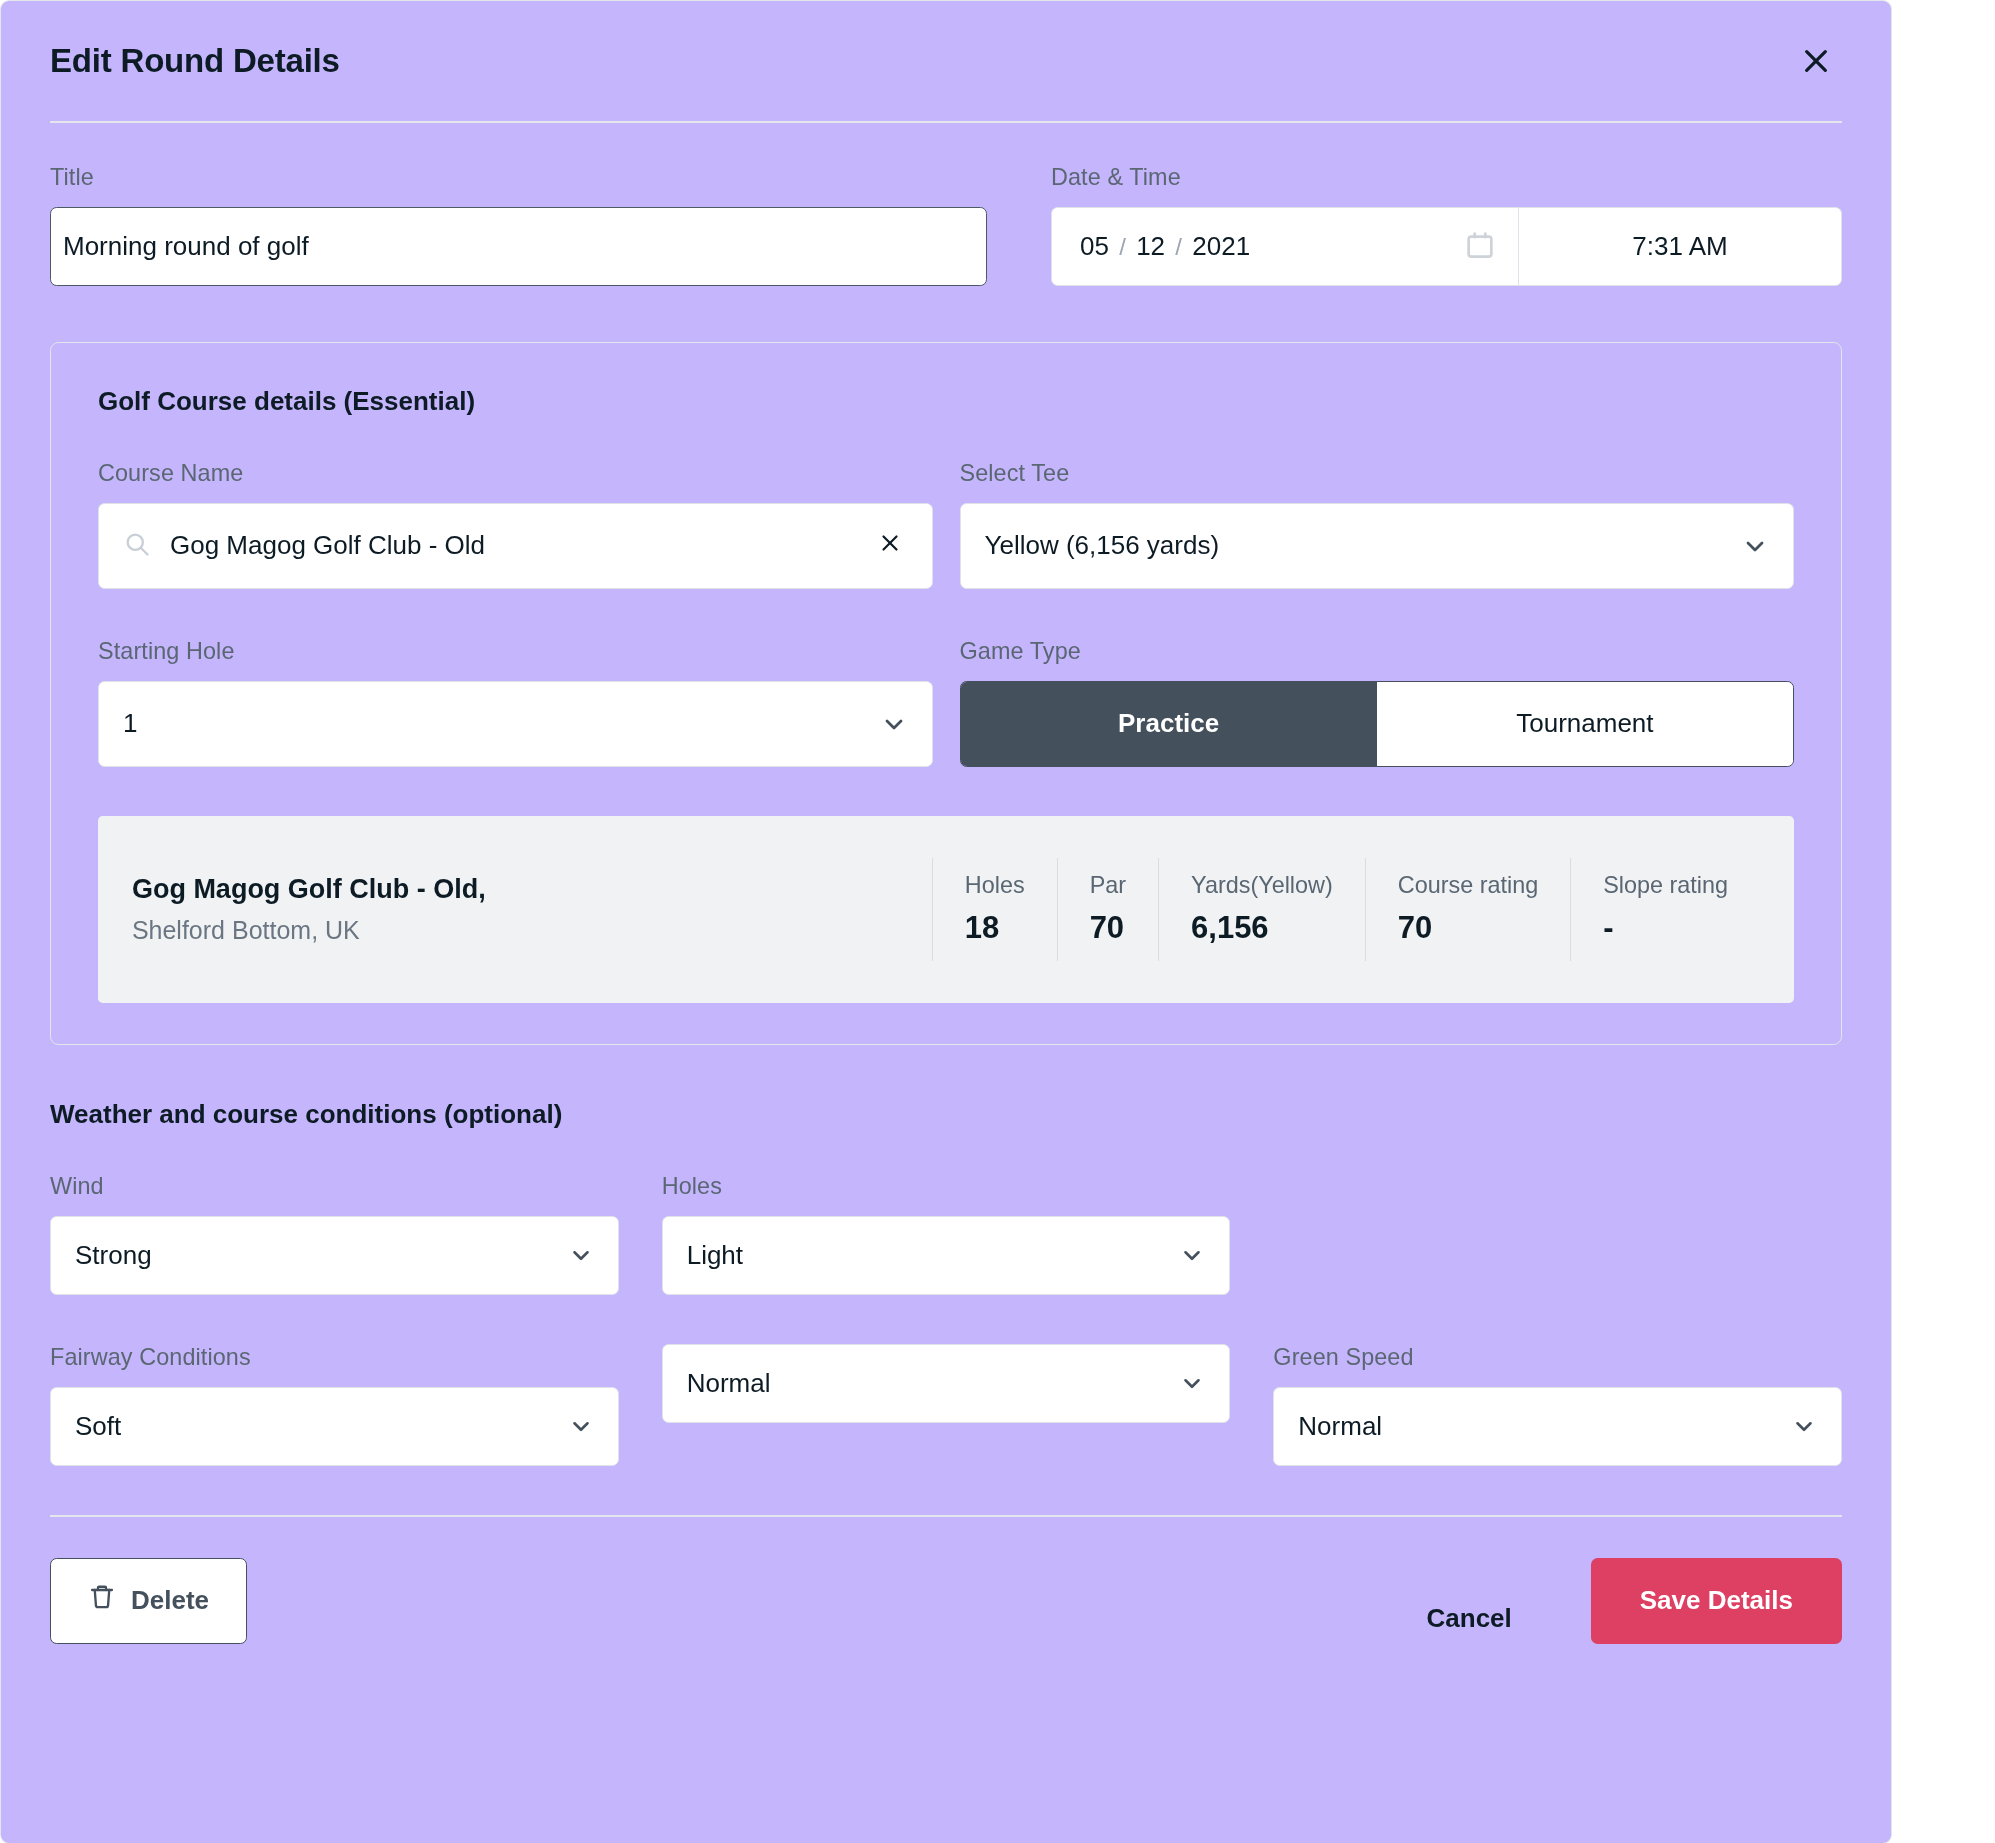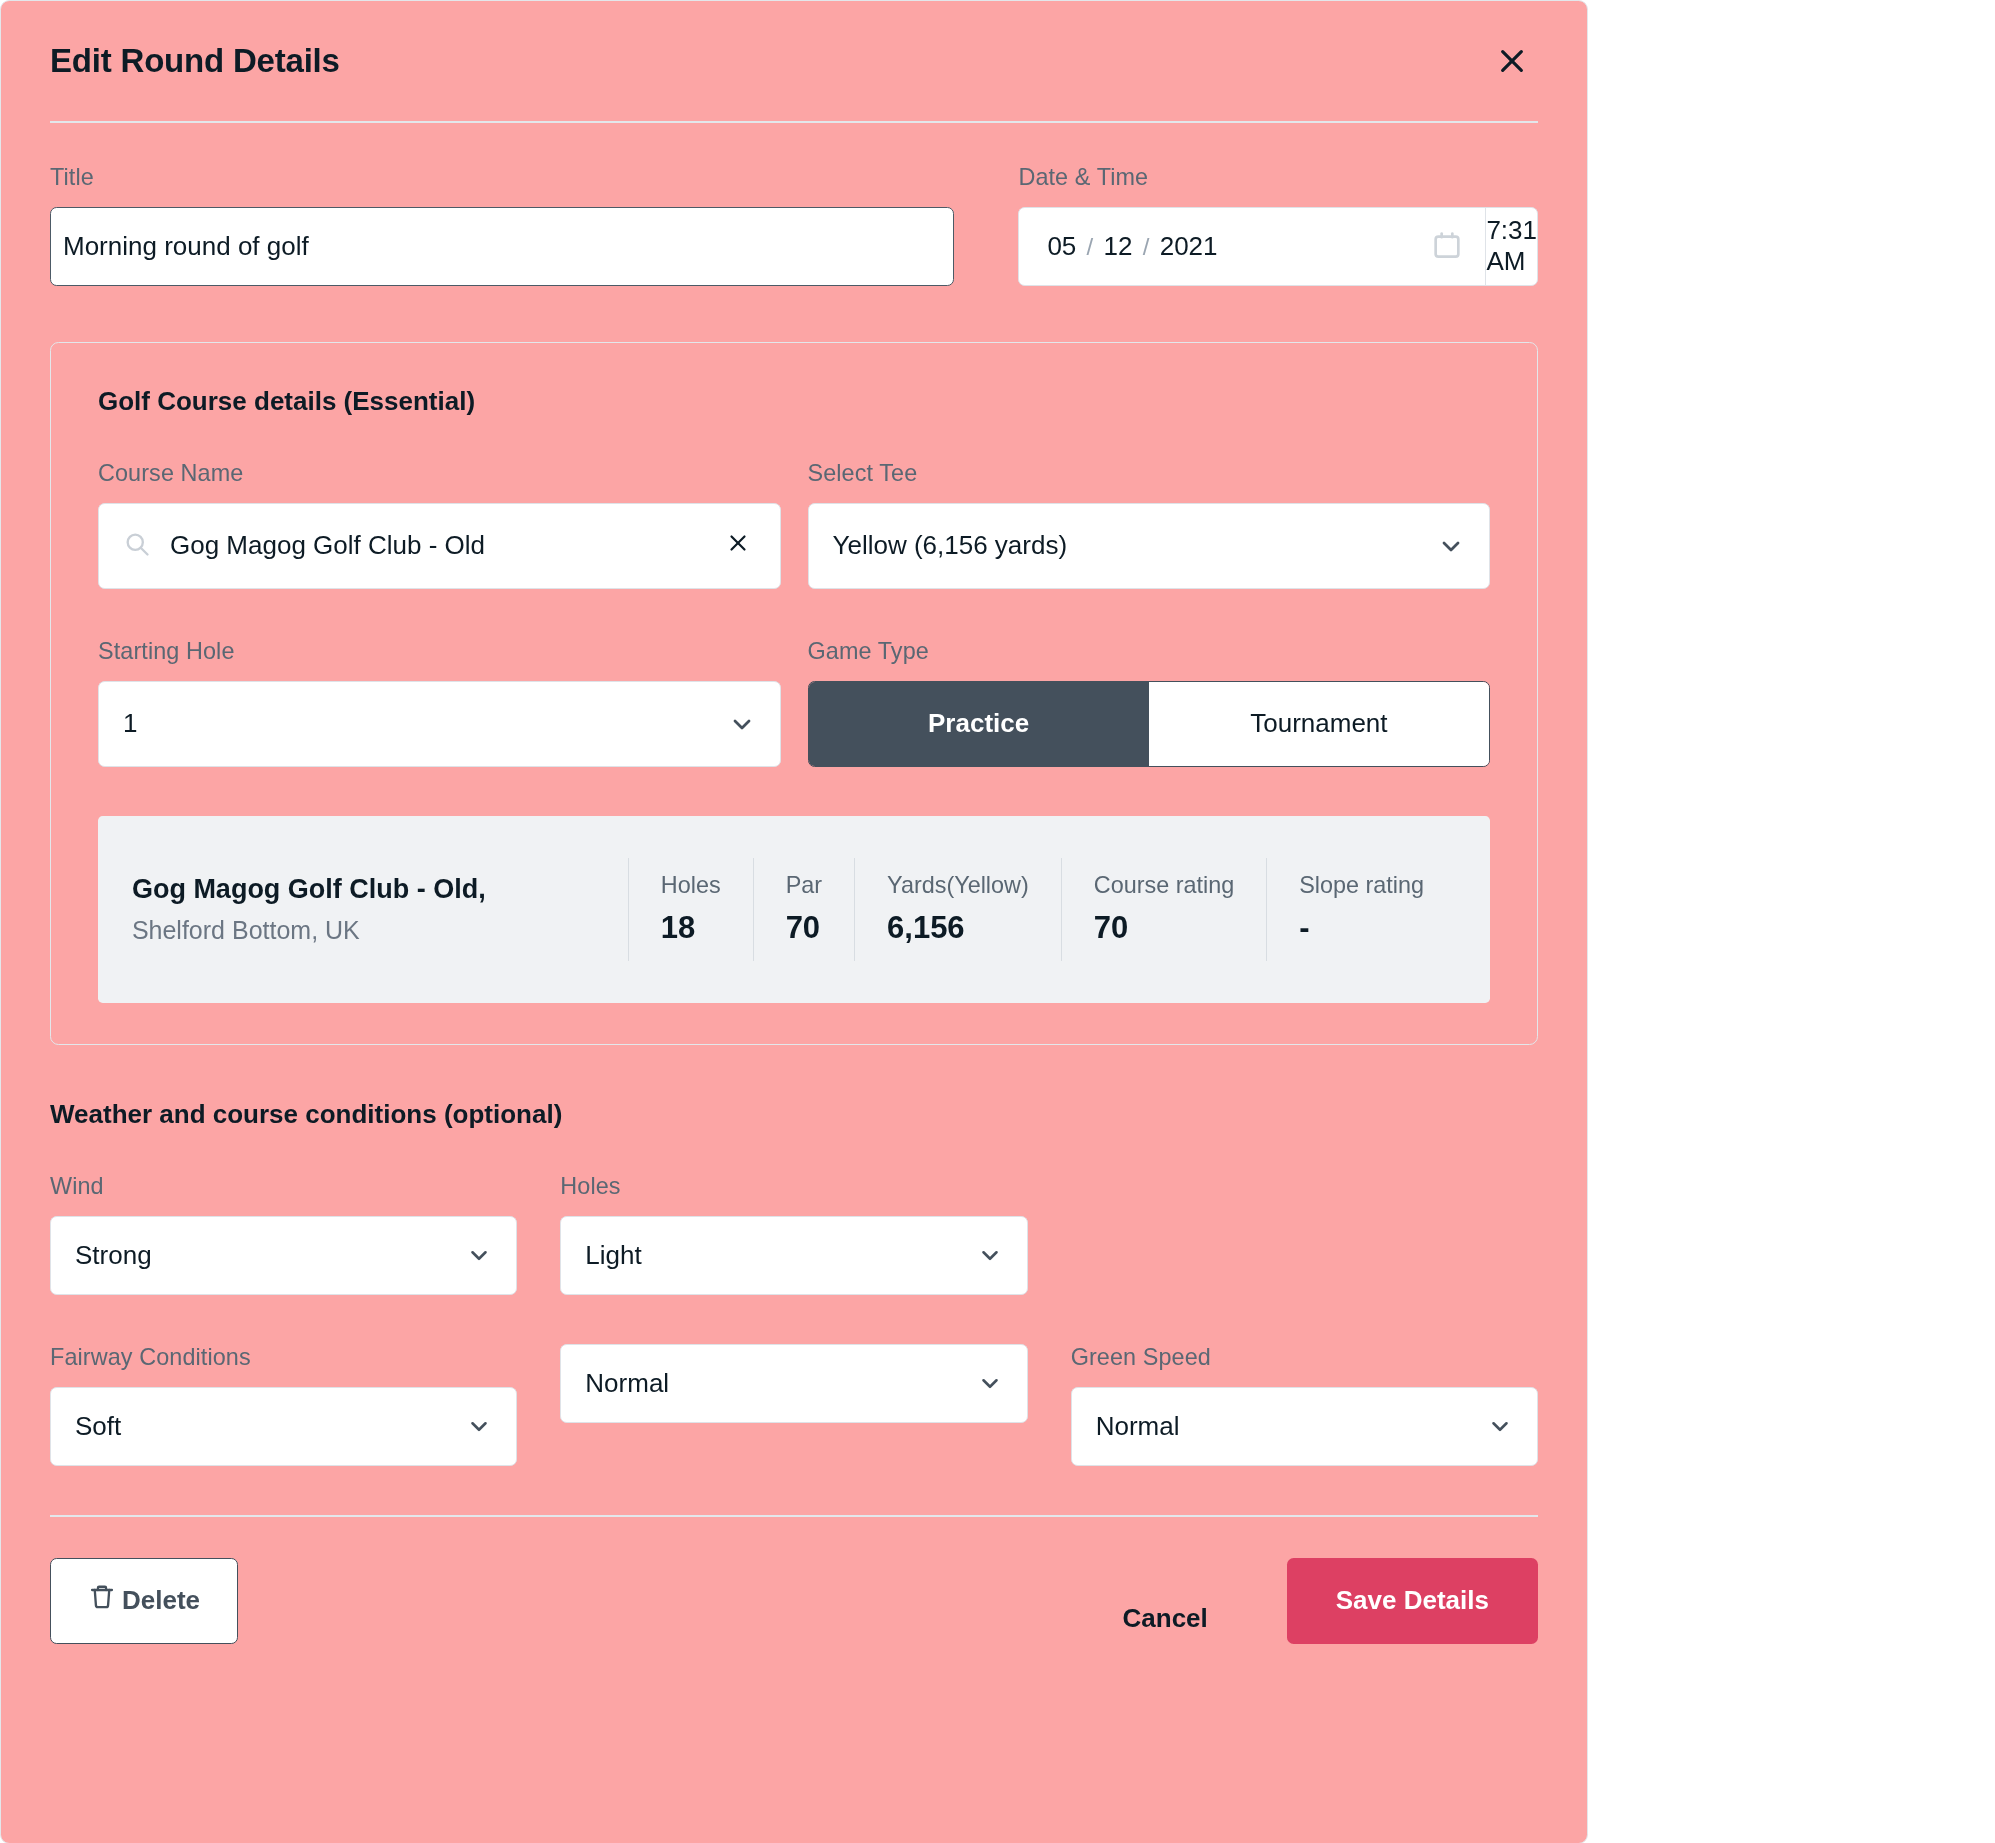--- a/index.html
+++ b/index.html
@@ -7,23 +7,23 @@
   html, body {
     width: 1996px;
     height: 1844px;
     background: #ffffff;
     font-family: "Liberation Sans", sans-serif;
     -webkit-font-smoothing: antialiased;
   }
 
   .modal {
     position: relative;
-    width: 1588px;
+    width: 1892px;
     height: 1844px;
-    background: #fca5a5;
+    background: #c4b5fd;
     border: 1.9px solid #e3e7eb;
     border-radius: 9.4px;
     padding: 0 49px;
     overflow: hidden;
   }
 
   
   .modal-header {
     position: relative;
     height: 120px;
@@ -229,21 +229,21 @@
 
   
   .footer-rule { height: 1.9px; background: #e3e7eb; margin-top: 7.5px; }
   .footer {
     display: flex;
     align-items: center;
     justify-content: space-between;
     padding-top: 41px;
   }
   .delete-btn {
-    display: flex; align-items: center; gap: 6px;
+    display: flex; align-items: center; gap: 15px;
     height: 86px;
     padding: 0 37px;
     border: 1.9px solid #44505c;
     border-radius: 6.6px;
     background: #fff;
     color: #44505c;
     font-size: 26px;
     font-weight: bold;
     font-family: inherit;
     cursor: pointer;

